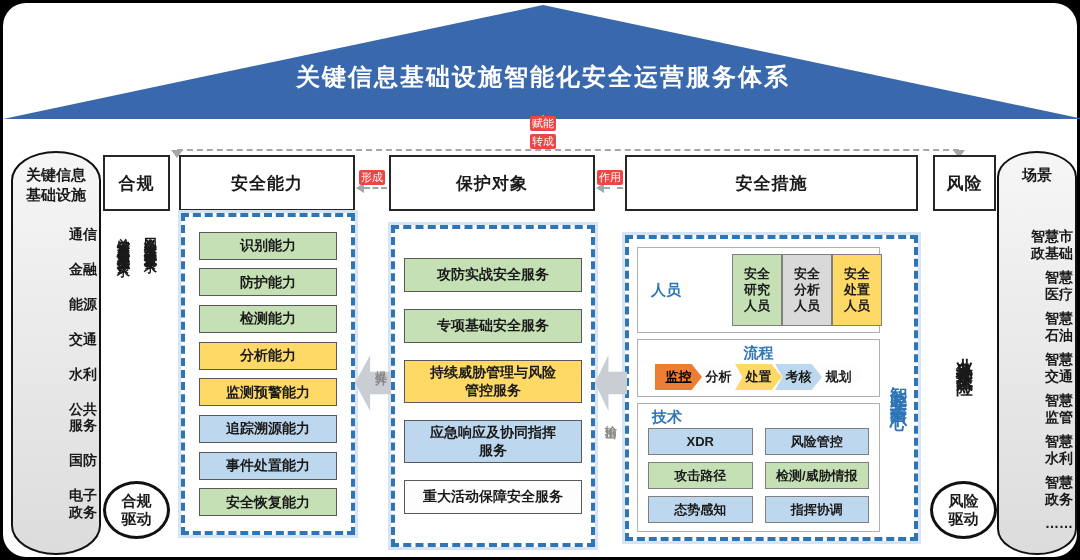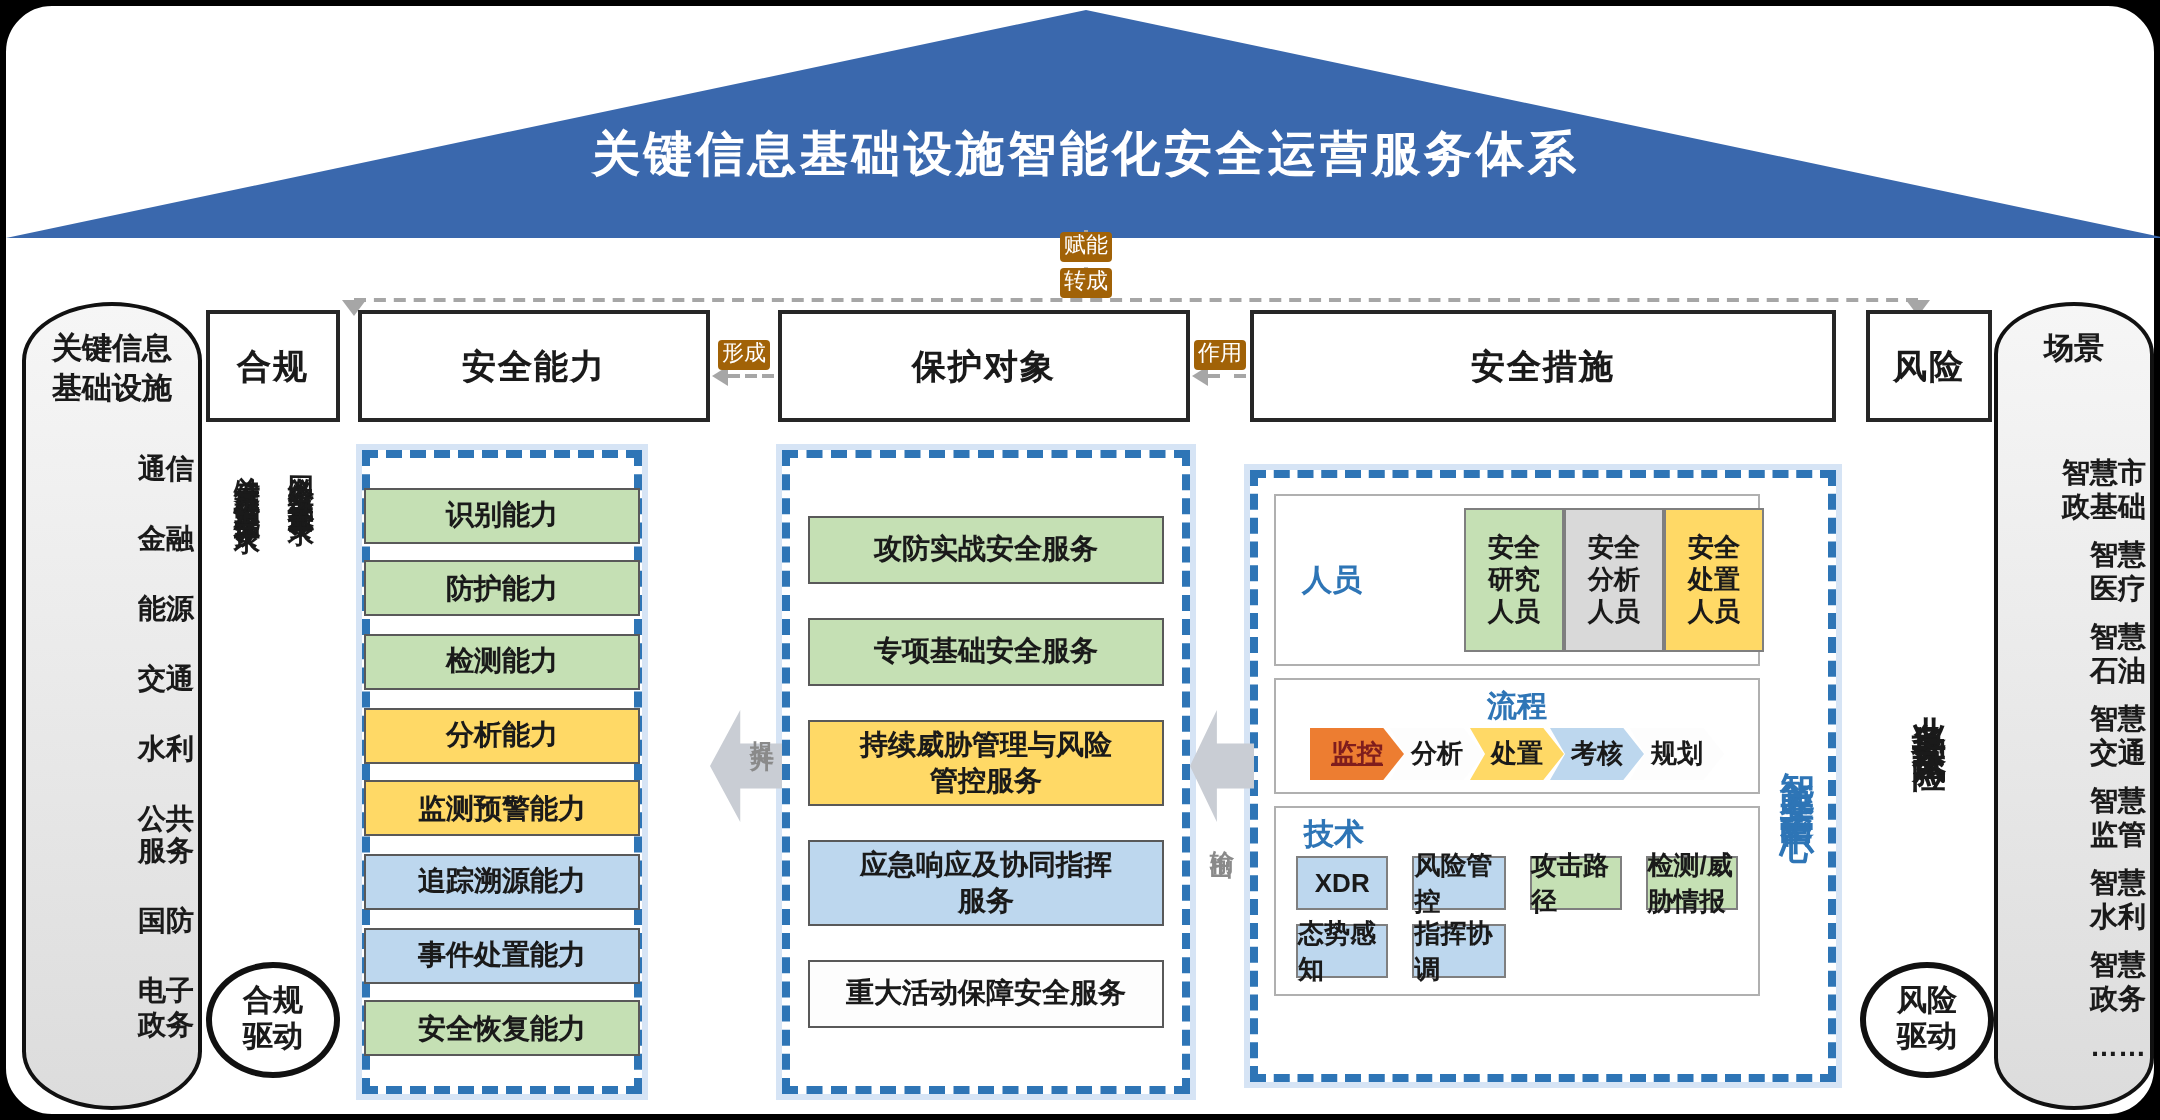--- a/index.html
+++ b/index.html
@@ -15,21 +15,21 @@
         font-size:24px;font-weight:bold;letter-spacing:2px;}
 
   
   .dash{border-color:#a6a6a6 !important;position:absolute;}
   .dash-h{border-top:2px dashed #a6a6a6;}
   .dash-v{border-left:2px dashed #a6a6a6;}
   .head-down{position:absolute;width:0;height:0;border-left:6px solid transparent;
         border-right:6px solid transparent;border-top:8px solid #a6a6a6;}
   .head-left{position:absolute;width:0;height:0;border-top:5px solid transparent;
         border-bottom:5px solid transparent;border-right:8px solid #a6a6a6;}
-  .tag{position:absolute;background:#a16207;color:#fff;font-size:11px;line-height:1;
+  .tag{position:absolute;background:#ef4444;color:#fff;font-size:11px;line-height:1;
         padding:2px 2px;border-radius:2px;transform:translateX(-50%);white-space:nowrap;z-index:5;}
 
   
   .hdr{position:absolute;top:152px;height:56px;background:#fff;border:2px solid #262626;
         display:flex;align-items:center;justify-content:center;font-weight:bold;font-size:17px;
         box-sizing:border-box;letter-spacing:1px;}
   #hdr-compliance{left:100px;width:67px;}
   #hdr-capability{left:176px;width:176px;}
   #hdr-protection{left:386px;width:206px;}
   #hdr-measures{left:622px;width:293px;}
@@ -49,21 +49,21 @@
   .vdocs{position:absolute;left:100px;top:224px;width:67px;height:250px;display:flex;
         justify-content:center;gap:9px;}
   .vdoc{writing-mode:vertical-rl;font-size:13px;font-weight:bold;letter-spacing:2px;}
   .risk-text{position:absolute;left:930px;top:230px;width:63px;height:245px;display:flex;
         align-items:center;justify-content:center;writing-mode:vertical-rl;font-weight:bold;
         font-size:17px;letter-spacing:3px;}
 
   
   .frame{position:absolute;background:#fff;border:4px dashed #2e75b6;box-shadow:0 0 0 3px #d6e4f5;
         box-sizing:border-box;}
-  #cap-frame{left:178px;top:222px;width:140px;height:322px;display:flex;flex-direction:column;
+  #cap-frame{left:178px;top:210px;width:174px;height:322px;display:flex;flex-direction:column;
         justify-content:space-evenly;align-items:center;padding:6px 0;}
   #prot-frame{left:388px;top:222px;width:204px;height:322px;display:flex;flex-direction:column;
         justify-content:space-evenly;align-items:center;padding:12px 0;}
   .item{border:1px solid #595959;display:flex;align-items:center;justify-content:center;
         font-size:14px;font-weight:bold;text-align:center;box-sizing:border-box;line-height:1.25;}
   .cap-item{width:138px;height:28px;}
   .prot-item{width:178px;min-height:34px;padding:3px 6px;}
 
   
   #meas-frame{left:622px;top:232px;width:293px;height:306px;padding:8px 34px 8px 8px;}
@@ -77,24 +77,24 @@
   .roles{display:flex;margin-left:6px;padding-left:38px;}
   .role{width:48px;height:70px;border:1px solid #7f7f7f;display:flex;align-items:center;
         justify-content:center;text-align:center;font-size:13px;font-weight:bold;line-height:1.25;}
   #sec-process{margin-top:6px;height:58px;position:relative;padding-top:24px;}
   .proc-label{position:absolute;top:4px;left:0;right:0;text-align:center;}
   .steps{display:flex;justify-content:center;}
   .step{height:26px;width:47px;display:flex;align-items:center;justify-content:center;
         font-size:13px;font-weight:bold;margin-left:-7px;filter:drop-shadow(0 0 1px #8a8a8a);
         clip-path:polygon(0 0,78% 0,100% 50%,78% 100%,0 100%,16% 50%);}
   .step:first-child{margin-left:0;clip-path:polygon(0 0,78% 0,100% 50%,78% 100%,0 100%);}
-  .step.c-orange{color:#7f1d1d;text-decoration:underline;}
+  .step.c-orange{color:#000000;text-decoration:underline;}
   #sec-tech{margin-top:6px;position:relative;padding:24px 10px 8px;}
   .tech-label{position:absolute;top:4px;left:14px;}
-  .tech-grid{display:grid;grid-template-columns:1fr 1fr 1fr 1fr;gap:7px 12px;}
+  .tech-grid{display:grid;grid-template-columns:1fr 1fr;gap:7px 12px;}
   .tech-cell{height:25px;border:1px solid #7f7f7f;display:flex;align-items:center;
         justify-content:center;font-size:13px;font-weight:bold;}
 
   
   .driver{position:absolute;top:478px;width:67px;height:58px;border:3px solid #111;border-radius:50%;
         background:#fff;display:flex;align-items:center;justify-content:center;text-align:center;
         font-weight:bold;font-size:15px;line-height:1.2;box-sizing:border-box;}
   #driver-comp{left:100px;}
   #driver-risk{left:927px;}
 

